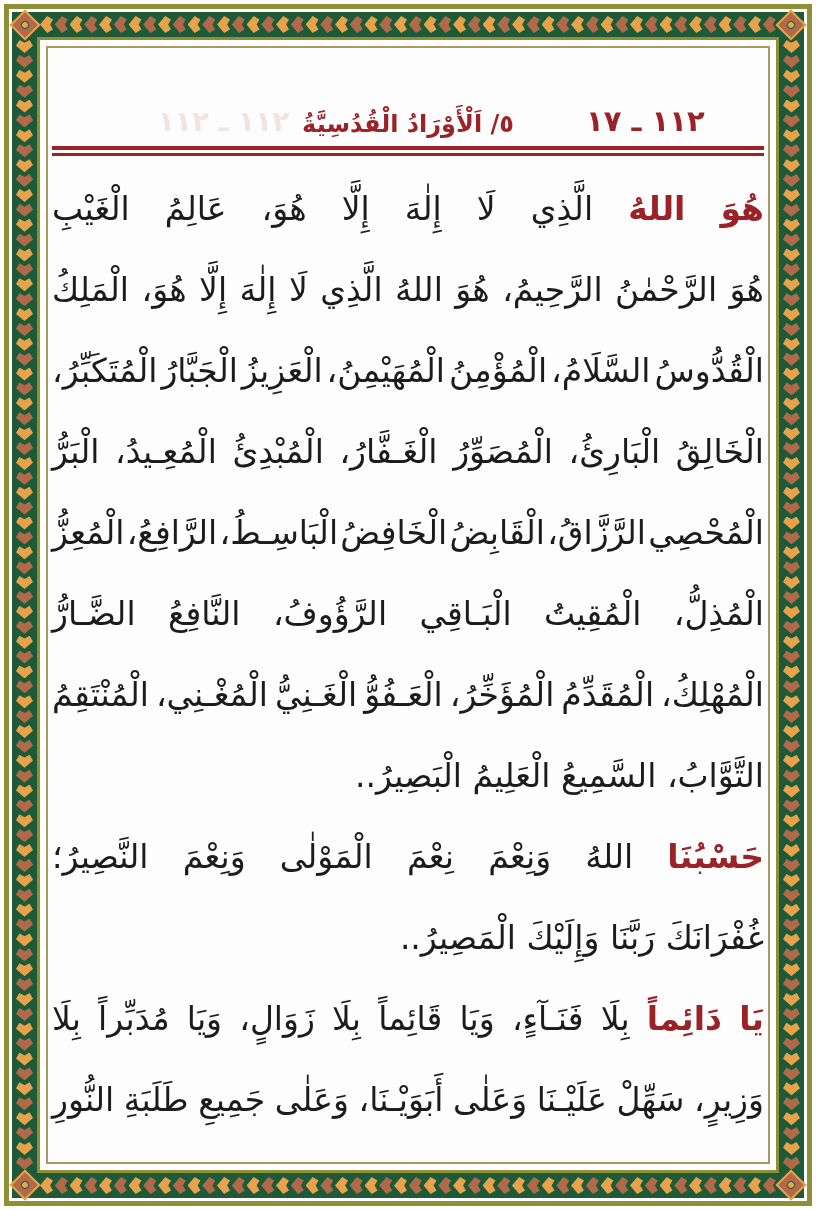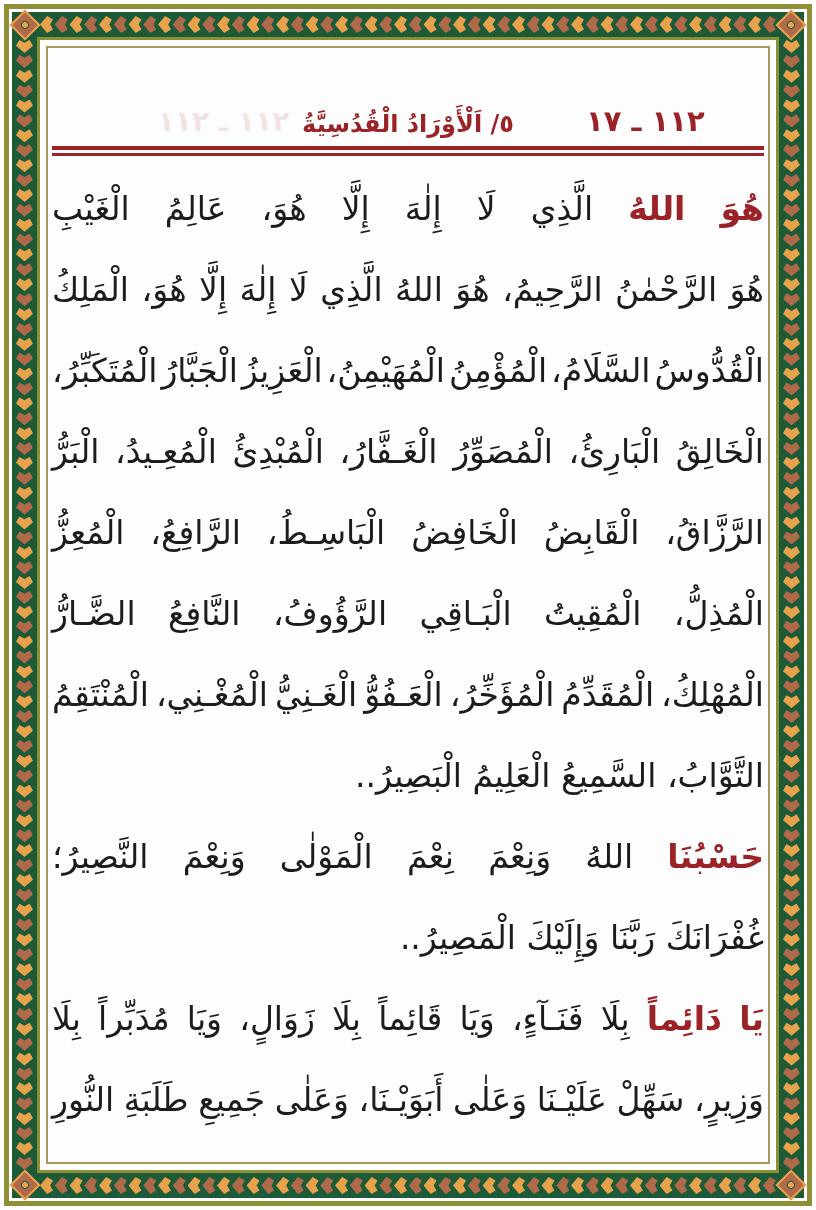--- a/index.html
+++ b/index.html
@@ -410,20 +410,21 @@
       <div class="text-line justify" dir="rtl">
         <span>الْخَالِقُ</span>
         <span>الْبَارِئُ،</span>
         <span>الْمُصَوِّرُ</span>
         <span>الْغَـفَّارُ،</span>
         <span>الْمُبْدِئُ</span>
         <span>الْمُعِـيدُ،</span>
         <span>الْبَرُّ</span>
       </div>
       <div class="text-line justify" dir="rtl">
+        <span>الْمُحْصِي</span>
         <span>الرَّزَّاقُ،</span>
         <span>الْقَابِضُ</span>
         <span>الْخَافِضُ</span>
         <span>الْبَاسِـطُ،</span>
         <span>الرَّافِعُ،</span>
         <span>الْمُعِزُّ</span>
       </div>
       <div class="text-line justify" dir="rtl">
         <span>الْمُذِلُّ،</span>
         <span>الْمُقِيتُ</span>

